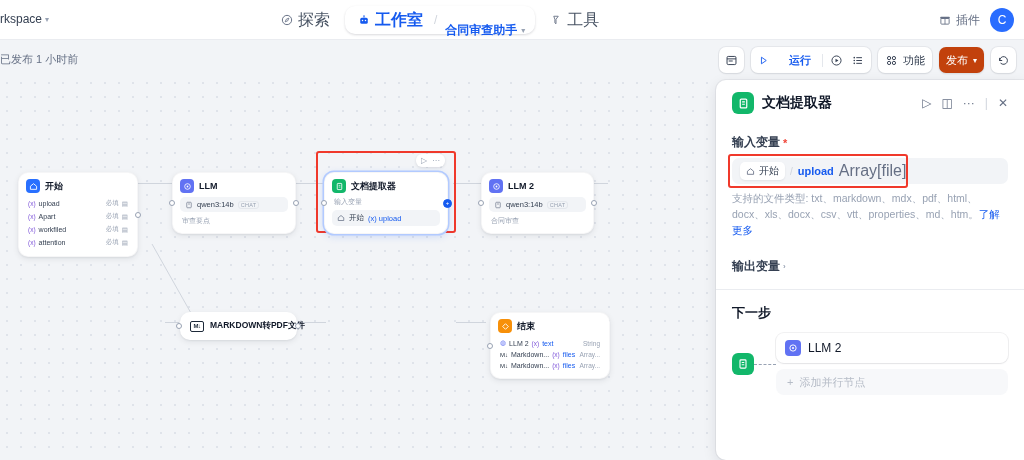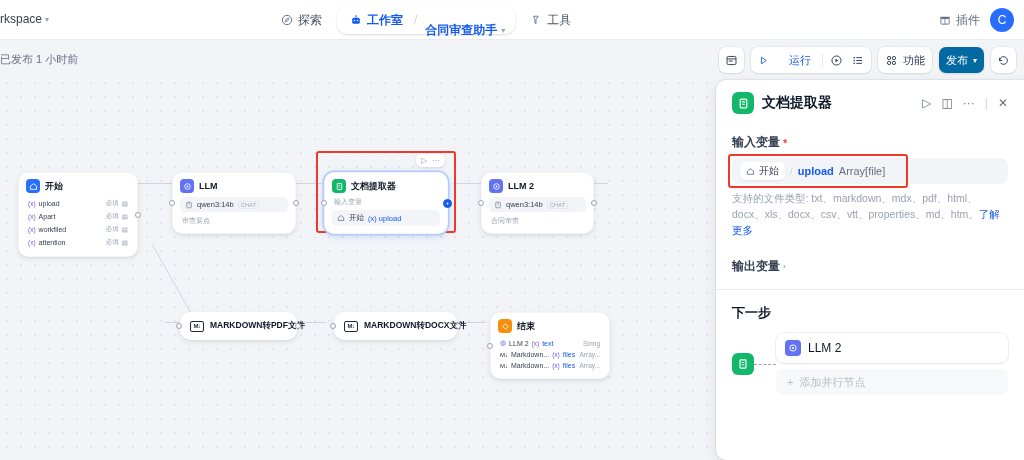--- a/index.html
+++ b/index.html
@@ -24,21 +24,21 @@
   }
   .caret { font-size: 8px; color: #98a2b3; }
 
   .nav-center {
     position: absolute; left: 272px; top: 6px;
     display: flex; align-items: center; gap: 2px; height: 28px;
   }
   .nav-item {
     display: flex; align-items: center; gap: 5px;
     padding: 5px 9px; border-radius: 8px;
-    font-size: 12px; color: #495464; cursor: pointer; white-space: nowrap;
+    font-size: 16px; color: #495464; cursor: pointer; white-space: nowrap;
   }
   .nav-pill {
     display: flex; align-items: center; height: 28px;
     background: #ffffff; border-radius: 10px;
     box-shadow: 0 1px 3px rgba(16,24,40,.10), 0 1px 2px rgba(16,24,40,.06);
     padding: 0 4px; margin: 0 4px;
   }
   .nav-pill .nav-item.active { color: #155aef; font-weight: bold; }
   .nav-sep { color: #d0d5dd; font-size: 12px; padding: 0 2px; }
   .nav-app { display:flex; align-items:center; gap:4px; font-size:12px; color:#155aef; font-weight:bold; padding: 5px 6px; cursor:pointer;margin-top:21px;}
@@ -65,21 +65,21 @@
   .tbtn {
     height: 26px; background: #ffffff; border-radius: 7px;
     box-shadow: 0 1px 2px rgba(16,24,40,.08), 0 0 0 1px rgba(16,24,40,.05);
     display: flex; align-items: center; gap: 5px;
     padding: 0 7px; font-size: 11px; color: #354052; cursor: pointer;
   }
   .tbtn.run-group { padding: 0 4px; gap: 2px; }
   .run-label { color: #155aef; font-size: 11px; padding: 0 4px 0 2px; }
   .vdiv { width: 1px; height: 13px; background: #e4e7ec; margin: 0 2px; }
   .tbtn.primary {
-    background: #0369a1; color: #fff;
+    background: #c2410c; color: #fff;
     box-shadow: 0 1px 2px rgba(16,24,40,.12);
   }
   .tbtn.icon-only { padding: 0 6px; }
 
   
   .canvas {
     position: absolute; left: 0; top: 76px;
     width: 716px; height: 384px;
     background: #f2f4f7;
     background-image: radial-gradient(circle, #dfe3ea 1px, transparent 1px);
@@ -190,21 +190,21 @@
     padding: 0 8px; gap: 5px;
   }
   .var-chip {
     display: flex; align-items: center; gap: 4px;
     background: #fff; border-radius: 5px; padding: 2px 6px;
     font-size: 10px; color: #354052;
     box-shadow: 0 1px 2px rgba(16,24,40,.08);
   }
   .var-slash { color: #d0d5dd; font-size: 10px; }
   .var-name { color: #155aef; font-size: 11px; font-weight: bold; }
-  .var-type { color: #667085; font-size: 11px; text-align: center; }
+  .var-type { color: #667085; font-size: 16px; text-align: center; }
   .hint {
     font-size: 10.5px; color: #98a2b3; line-height: 1.5; margin-top: 7px;
   }
   .hint a { color: #155aef; text-decoration: none; font-weight: normal; }
   .section-arrow { color: #98a2b3; font-size: 8px; }
   .divider { height: 1px; background: #eaecf0; margin: 14px -16px 0 -16px; }
   .next-title { font-size: 13px; font-weight: bold; color: #101828; margin-top: 14px; }
   .next-sub { font-size: 10.5px; color: #98a2b3; margin-top: 3px; }
   .next-row { display: flex; align-items: center; margin-top: 11px; gap: 0; }
   .next-icon {
@@ -297,21 +297,21 @@
   <div class="tools-right">
     <div class="tbtn icon-only">
       <svg width="13" height="13" viewBox="0 0 16 16">
         <rect x="2.5" y="3" width="11" height="10" rx="1.5" fill="none" stroke="#354052" stroke-width="1.2"></rect>
         <path d="M2.5 6 h11" stroke="#354052" stroke-width="1.2"></path>
         <rect x="4.5" y="8" width="5" height="1.2" fill="#354052"></rect>
       </svg>
     </div>
 
     <div class="tbtn run-group">
-      <div style="display:flex;align-items:center;gap:18px;padding:0 3px;cursor:pointer;">
+      <div style="display:flex;align-items:center;gap:18px;padding:0 3px;cursor:pointer;font-weight:bold;">
         <svg width="11" height="11" viewBox="0 0 16 16">
           <path d="M5 3.2 L12 8 L5 12.8 Z" fill="none" stroke="#155aef" stroke-width="1.3" stroke-linejoin="round"></path>
         </svg>
         <span class="run-label">运行</span>
       </div>
       <div class="vdiv"></div>
       <div style="padding:0 3px;cursor:pointer;display:flex;">
         <svg width="13" height="13" viewBox="0 0 16 16">
           <circle cx="8" cy="8" r="5.6" fill="none" stroke="#354052" stroke-width="1.2"></circle>
           <path d="M6.8 5.8 L10.4 8 L6.8 10.2 Z" fill="#354052"></path>
@@ -489,26 +489,20 @@
       <div class="port right"></div>
     </div>
 
     <div class="mini-node" style="left:180px; top:236px; width:117px;">
       <div class="md-badge">M↓</div>
       <div class="mini-title">MARKDOWN转PDF文件</div>
       <div class="port left"></div>
       <div class="port right"></div>
     </div>
 
-    <div class="mini-node" style="left:334px; top:236px; width:123px;">
-      <div class="md-badge">M↓</div>
-      <div class="mini-title">MARKDOWN转DOCX文件</div>
-      <div class="port left"></div>
-      <div class="port right"></div>
-    </div>
 
     <div class="node" style="left:490px; top:236px; width:120px;">
       <div class="node-head">
         <div class="node-icon" style="background:#f79009;">
           <svg width="9" height="9" viewBox="0 0 16 16">
               <path d="M8 3 L13 8 L8 13 L3 8 Z" fill="none" stroke="#fff" stroke-width="1.6" stroke-linejoin="round"></path>
             </svg>
         </div>
         <div class="node-title">结束</div>
       </div>

